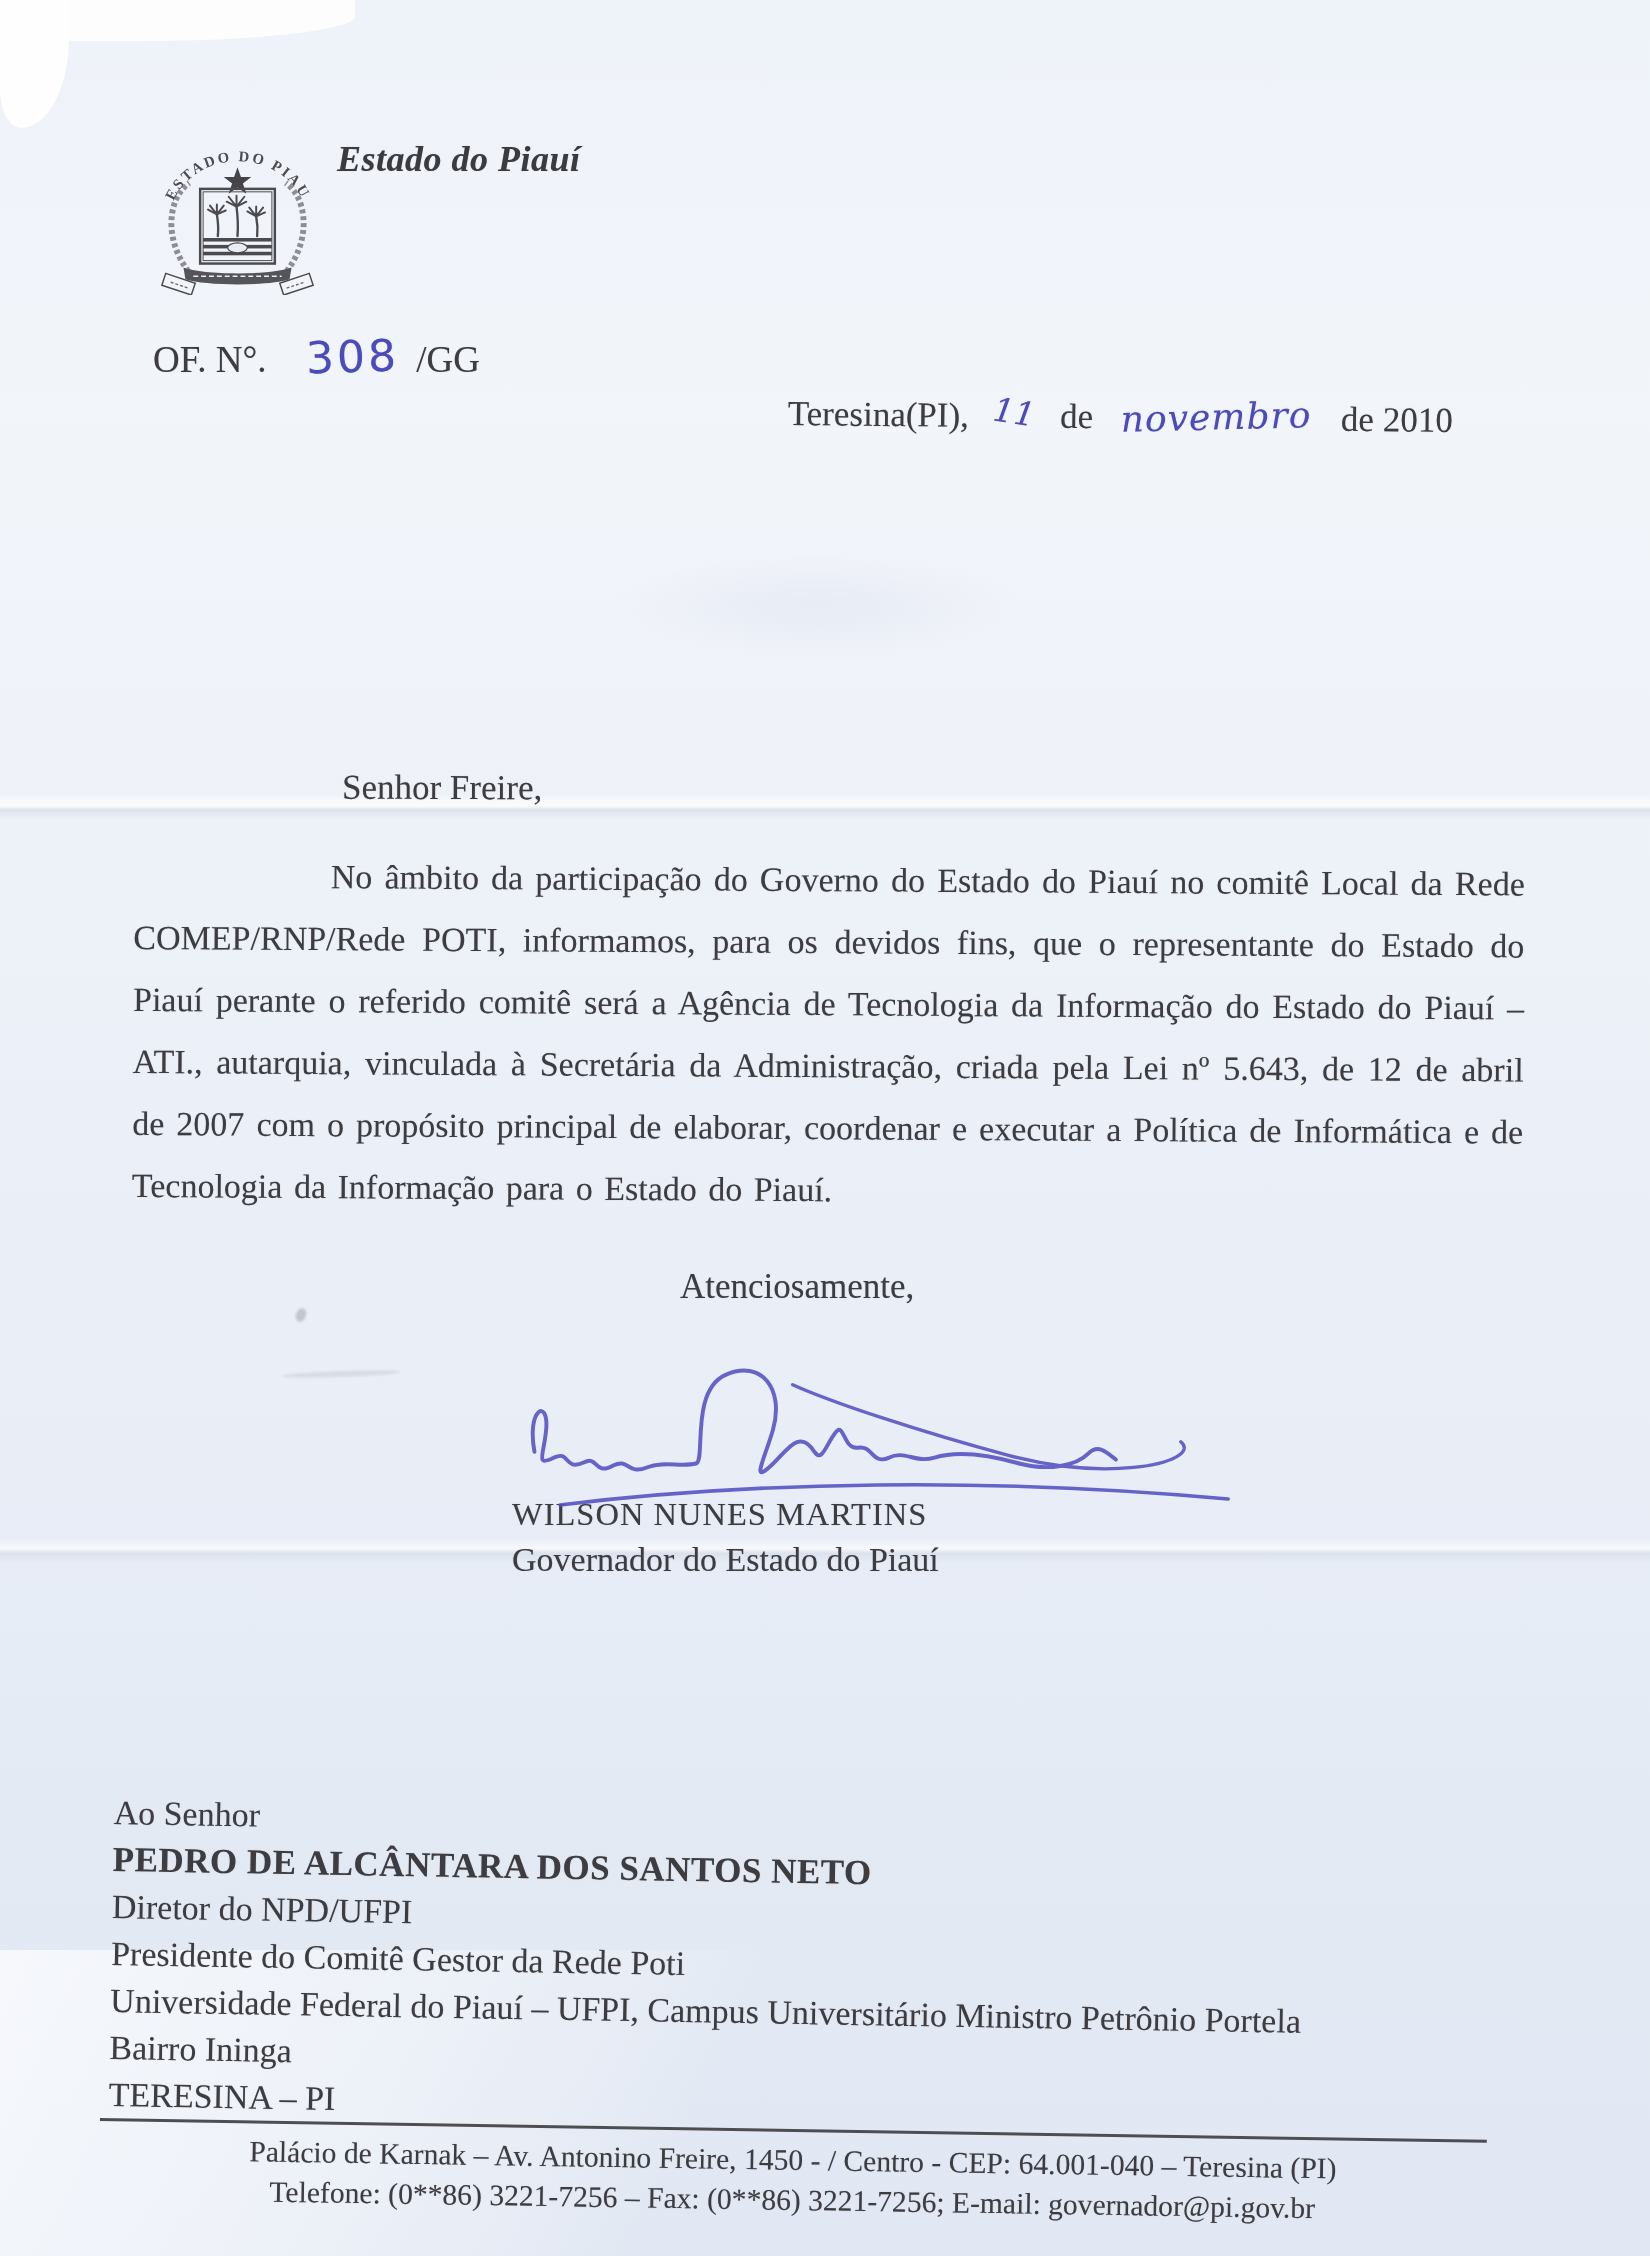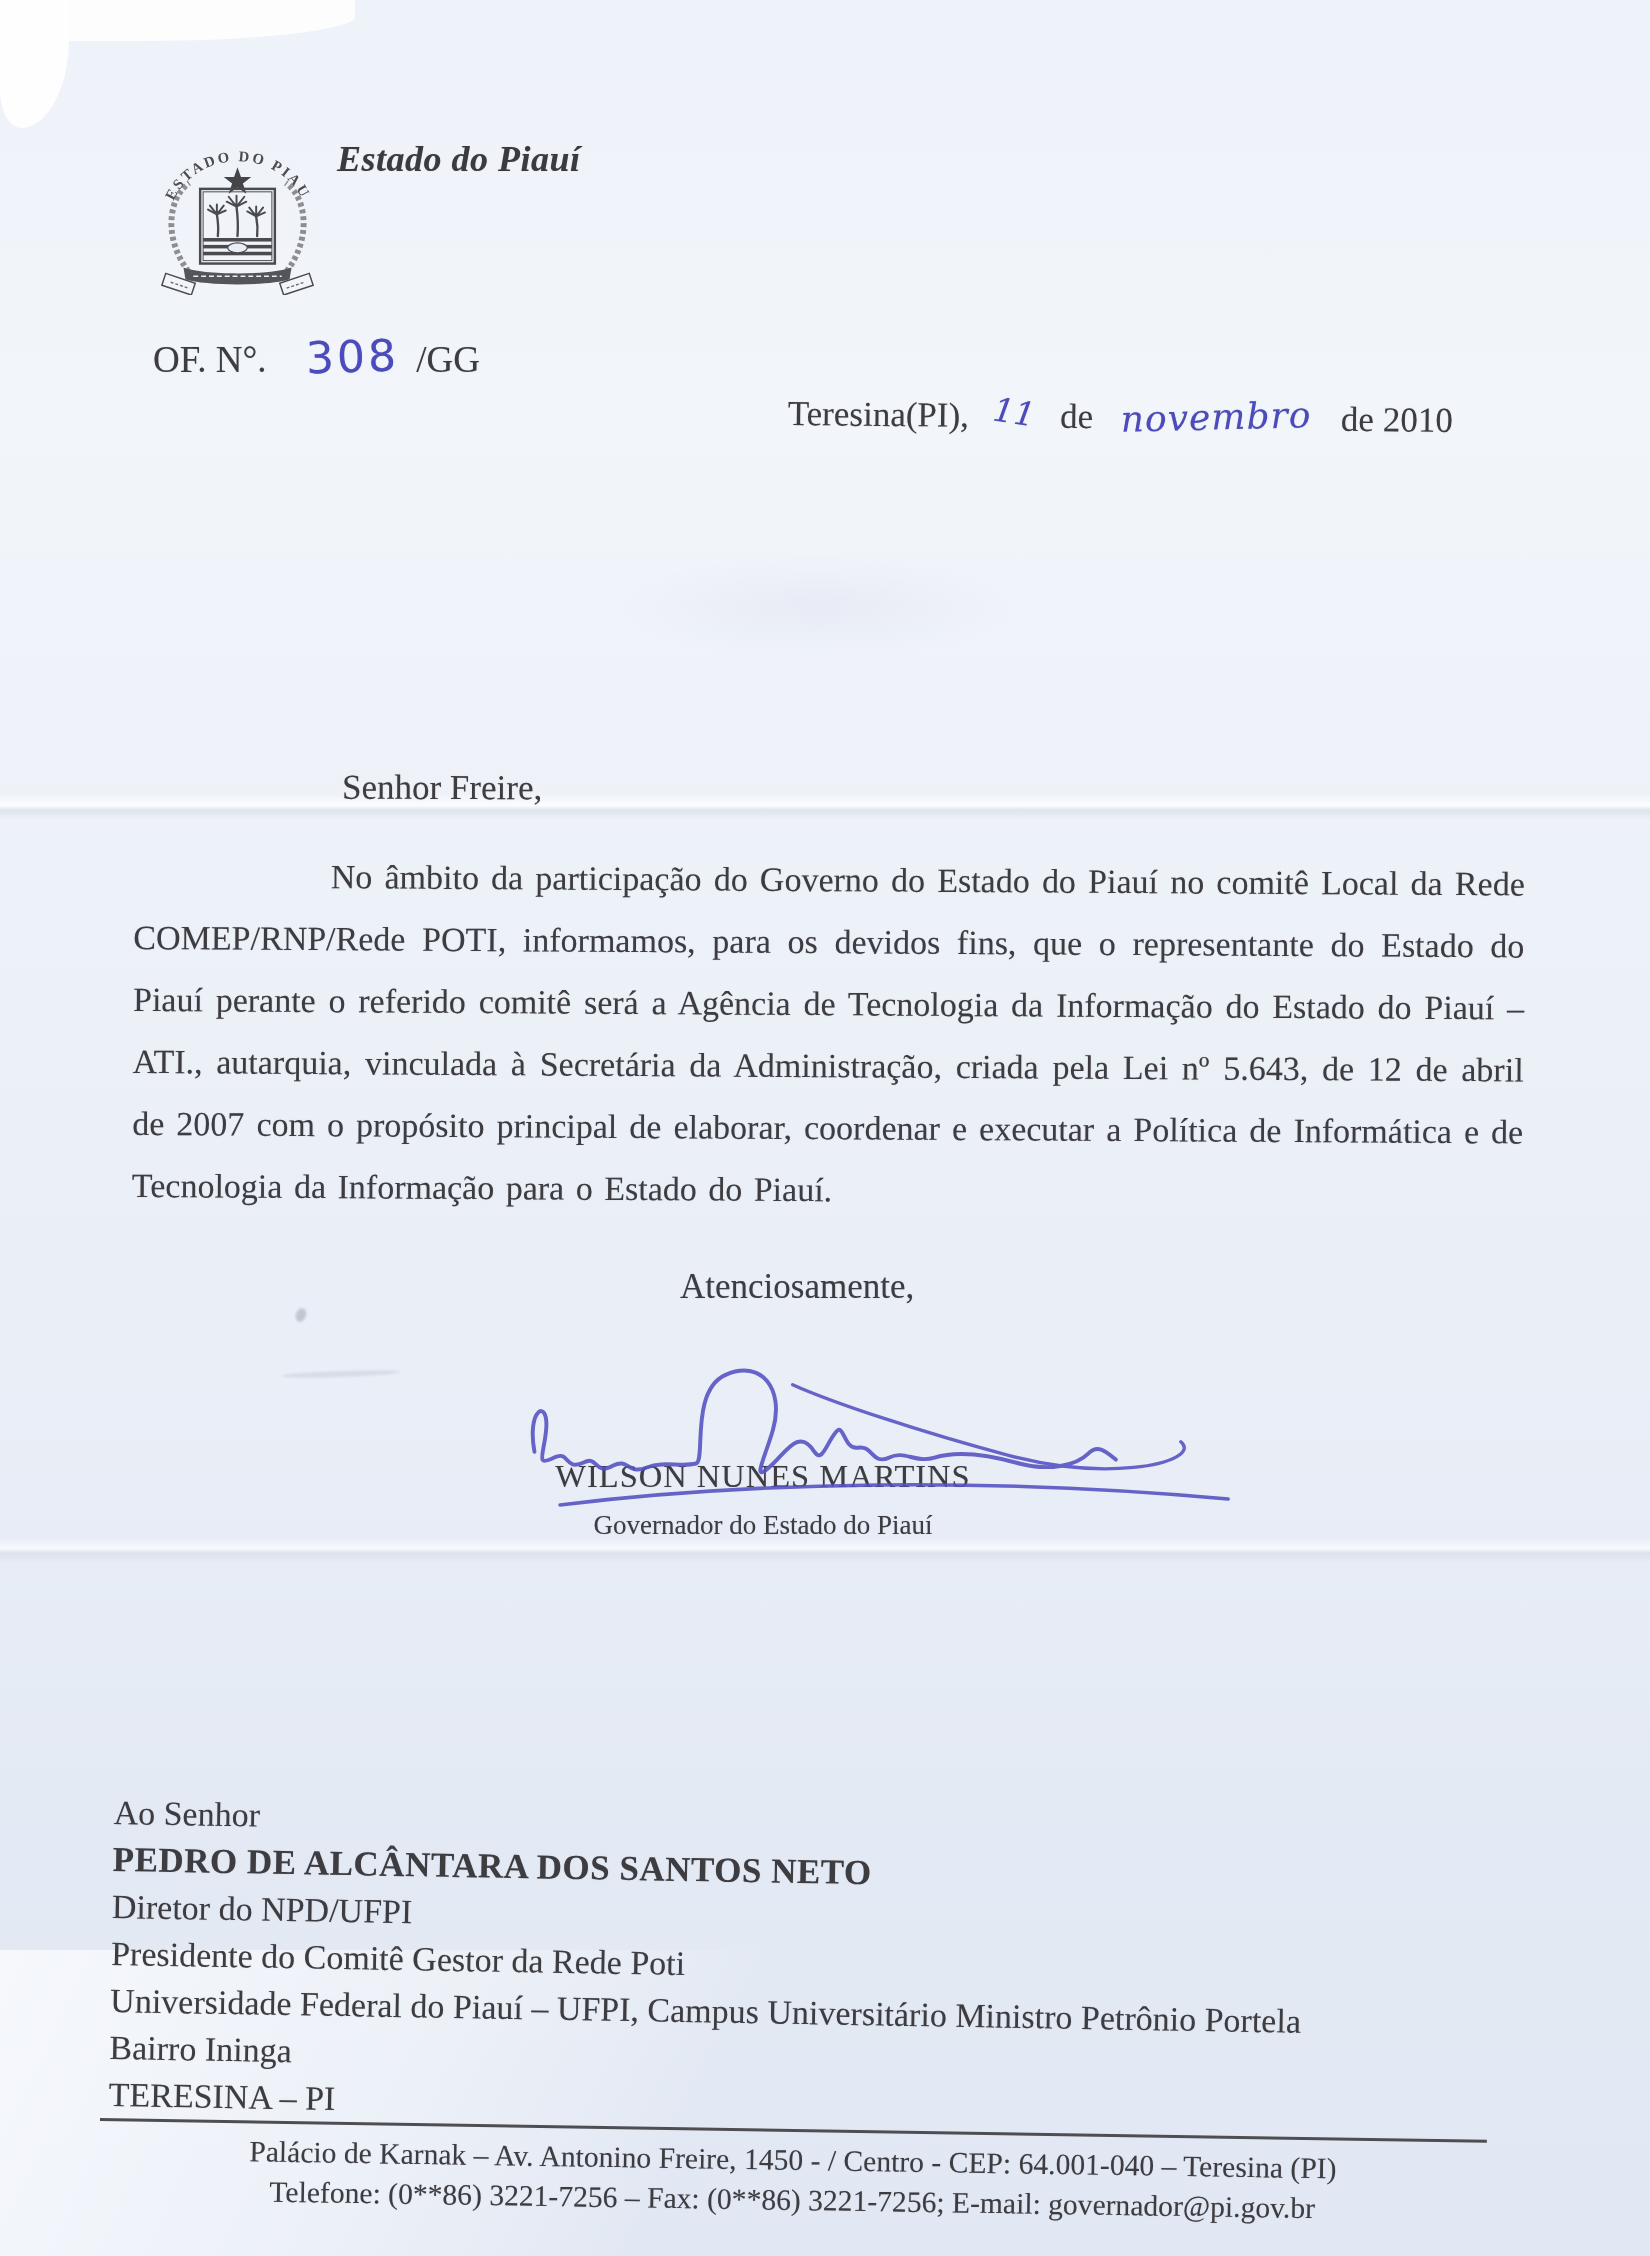--- a/index.html
+++ b/index.html
@@ -31,23 +31,23 @@
   .ref .num{color:#4c4bbd;font-family:"DejaVu Sans",sans-serif;font-size:44px;letter-spacing:3px;display:inline-block;transform:rotate(-2deg);margin:0 17.7px 0 39px;font-weight:500;}
   .dateline{position:absolute;left:788px;top:392px;font-size:35px;transform:rotate(.6deg);transform-origin:left top;white-space:nowrap;}
   .hand{color:#4c4bbd;font-family:"DejaVu Serif",serif;font-style:italic;display:inline-block;}
   .dateline .day{font-size:33px;margin:0 25.6px 0 23.6px;transform:rotate(8deg) translateY(-3.9px);}
   .dateline .month{font-size:36px;margin:0 29.6px 0 27.6px;transform:rotate(-2deg);letter-spacing:1px;}
   
   .salutation{position:absolute;left:342px;top:768px;font-size:35px;transform:rotate(.2deg);}
   .para{position:absolute;left:134px;top:845px;width:1391px;font-size:34px;line-height:62px;text-align:justify;text-indent:197px;transform:rotate(.35deg);transform-origin:left top;word-spacing:3px;}
   .closing{position:absolute;left:680px;top:1267px;font-size:35px;}
   
-  .sig-block{position:absolute;left:512px;top:1458px;width:502px;text-align:center;}
+  .sig-block{position:absolute;left:512px;top:1496px;width:502px;text-align:left;}
   .sig-name{font-size:32.5px;letter-spacing:1px;white-space:nowrap;}
-  .sig-title{font-size:27px;margin-top:15px;white-space:nowrap;}
+  .sig-title{font-size:34px;margin-top:8px;white-space:nowrap;}
   .sig-svg{position:absolute;left:497px;top:1361px;width:808px;height:207px;pointer-events:none;}
   
   .recipient{position:absolute;left:114px;top:1789px;font-size:34px;line-height:47px;transform:rotate(1deg);transform-origin:left top;white-space:nowrap;}
   .recipient .b{font-weight:bold;font-size:35px;letter-spacing:0.5px;}
   
   .footer{position:absolute;left:100px;top:2118px;width:1387px;border-top:3px solid #4e4d52;padding-top:7.9px;text-align:center;font-size:29.6px;line-height:40px;transform:rotate(.9deg);transform-origin:left top;}
 </style>
 </head>
 <body>
 

